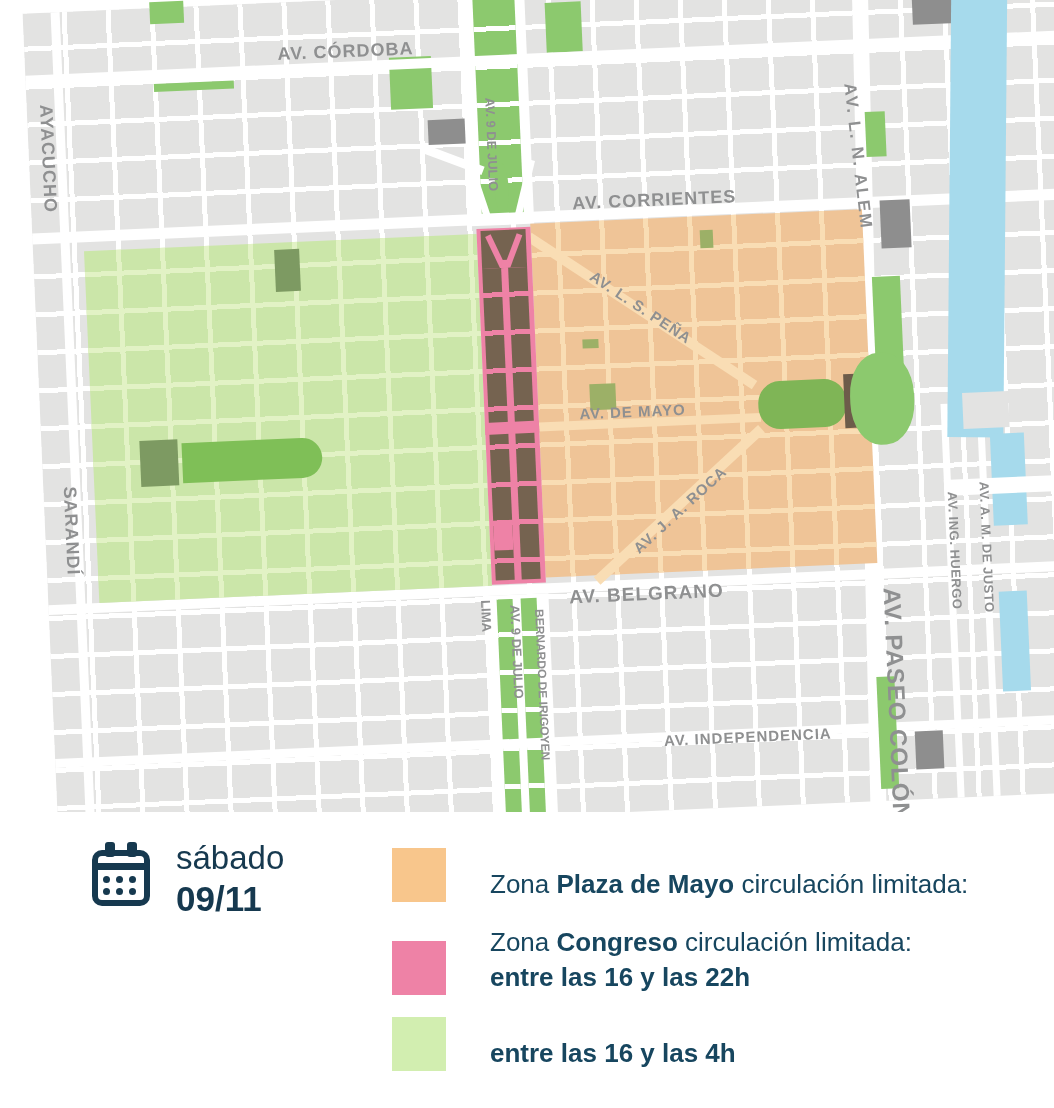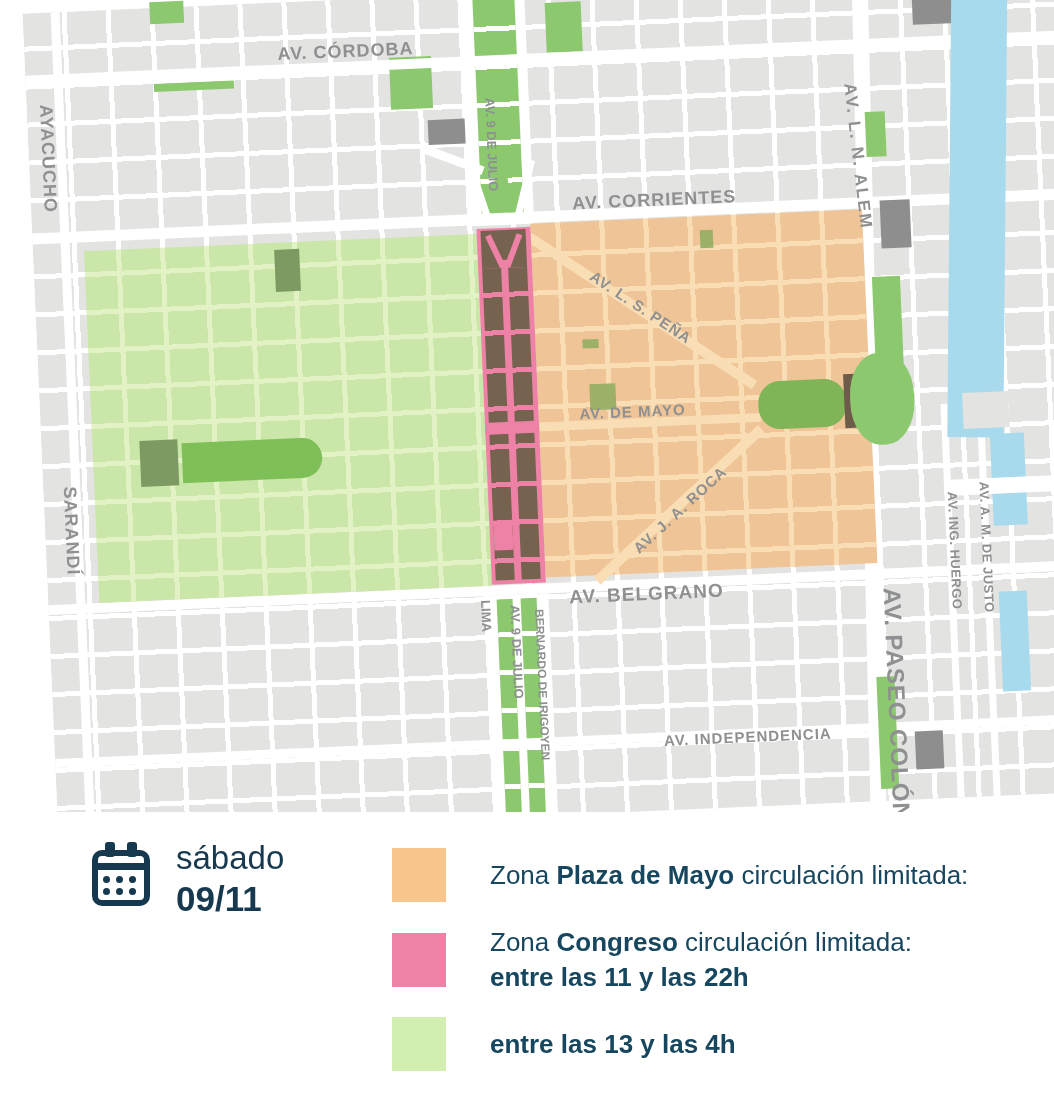--- a/index.html
+++ b/index.html
@@ -38,21 +38,21 @@
   .date-group{position:absolute;left:92px;top:26px;display:flex}
   .cal{position:relative;width:58px;height:56px;border:6px solid var(--navy);border-radius:10px;margin-top:12px}
   .cal .ear{position:absolute;top:-14px;width:10px;height:15px;background:var(--navy);border-radius:3px}
   .cal .bar{position:absolute;left:0;right:0;top:7px;height:7px;background:var(--navy)}
   .cal .dots{position:absolute;left:5px;top:20px;display:grid;grid-template-columns:repeat(3,7px);grid-auto-rows:7px;gap:5px 6px}
   .cal .dot{width:7px;height:7px;border-radius:50%;background:var(--navy)}
   .date-text{margin-left:26px;color:var(--navy)}
   .date-day{font-size:33px;line-height:40px}
   .date-num{font-size:35px;line-height:42px;font-weight:bold}
   .lrows{position:absolute;left:392px;top:36px;display:flex;flex-direction:column;gap:22px}
-  .lrow{display:flex;align-items:center}
+  .lrow{display:flex;align-items:flex-end}
   .swatch{flex:none;width:54px;height:54px;margin-right:44px}
   .ltext{font-size:26px;line-height:35px;padding-top:1px}
 </style>
 </head>
 <body>
 
 <div class="stage">
 
   <div class="map-wrap">
     <div class="paper">
@@ -175,24 +175,24 @@
             <span>Zona </span><b>Plaza de Mayo</b><span> circulación limitada:</span>
           </div>
         </div>
       </div>
       <div class="lrow">
         <div class="swatch" style="background:var(--zone-obelisco)"></div>
         <div class="ltext">
           <div>
             <span>Zona </span><b>Congreso</b><span> circulación limitada:</span>
           </div>
-          <div><b>entre las 11 y las 22h</b></div>
+          <div><b>entre las 16 y las 22h</b></div>
         </div>
       </div>
       <div class="lrow">
         <div class="swatch" style="background:var(--zone-congreso)"></div>
         <div class="ltext">
-          <div><b>entre las 13 y las 4h</b></div>
+          <div><b>entre las 16 y las 4h</b></div>
         </div>
       </div>
     </div>
   </div>
 </div>
 
 </body></html>

